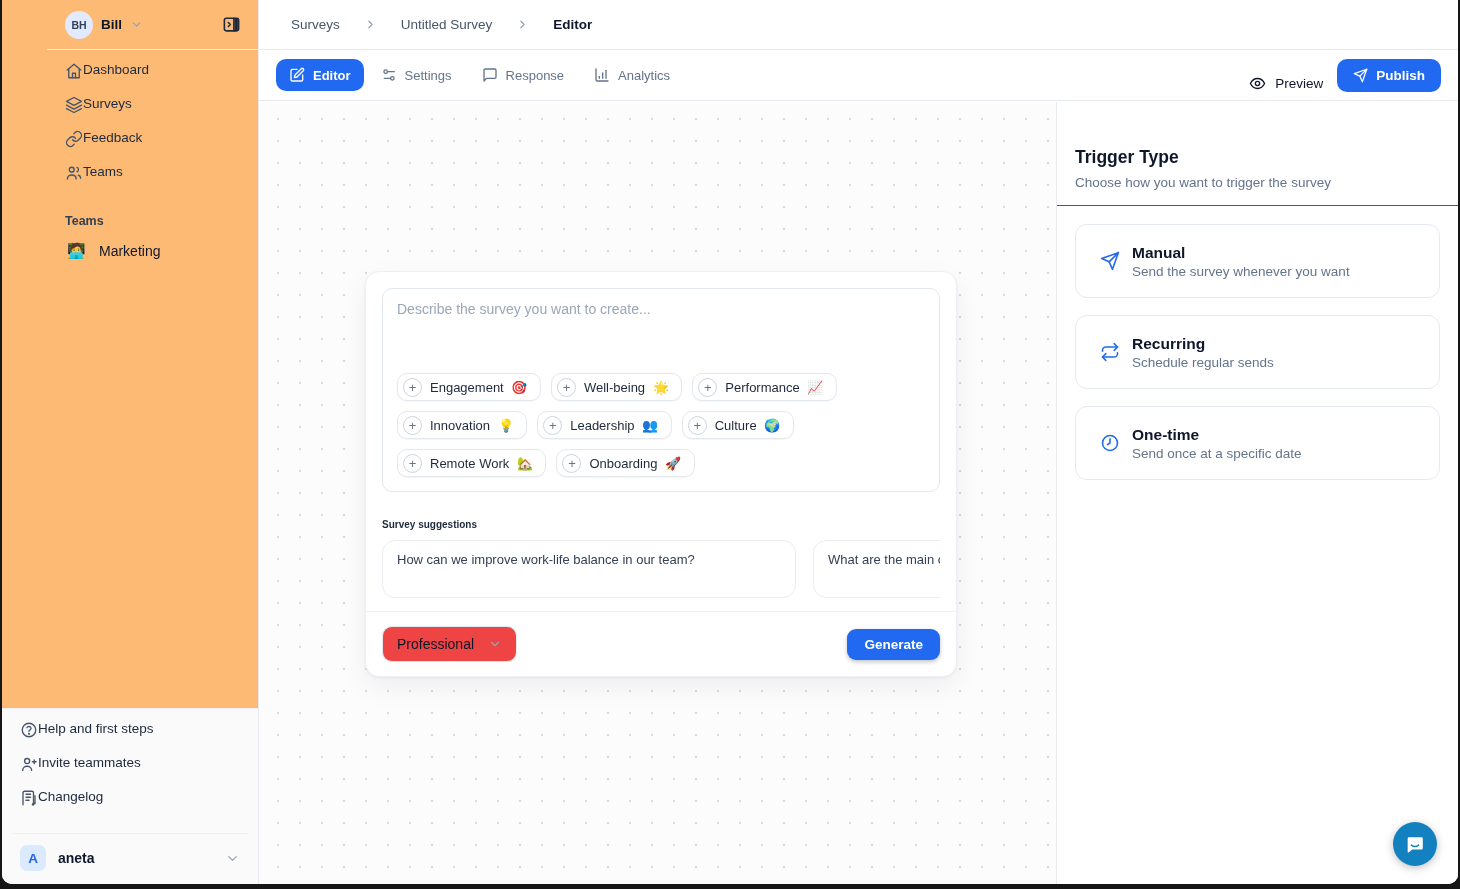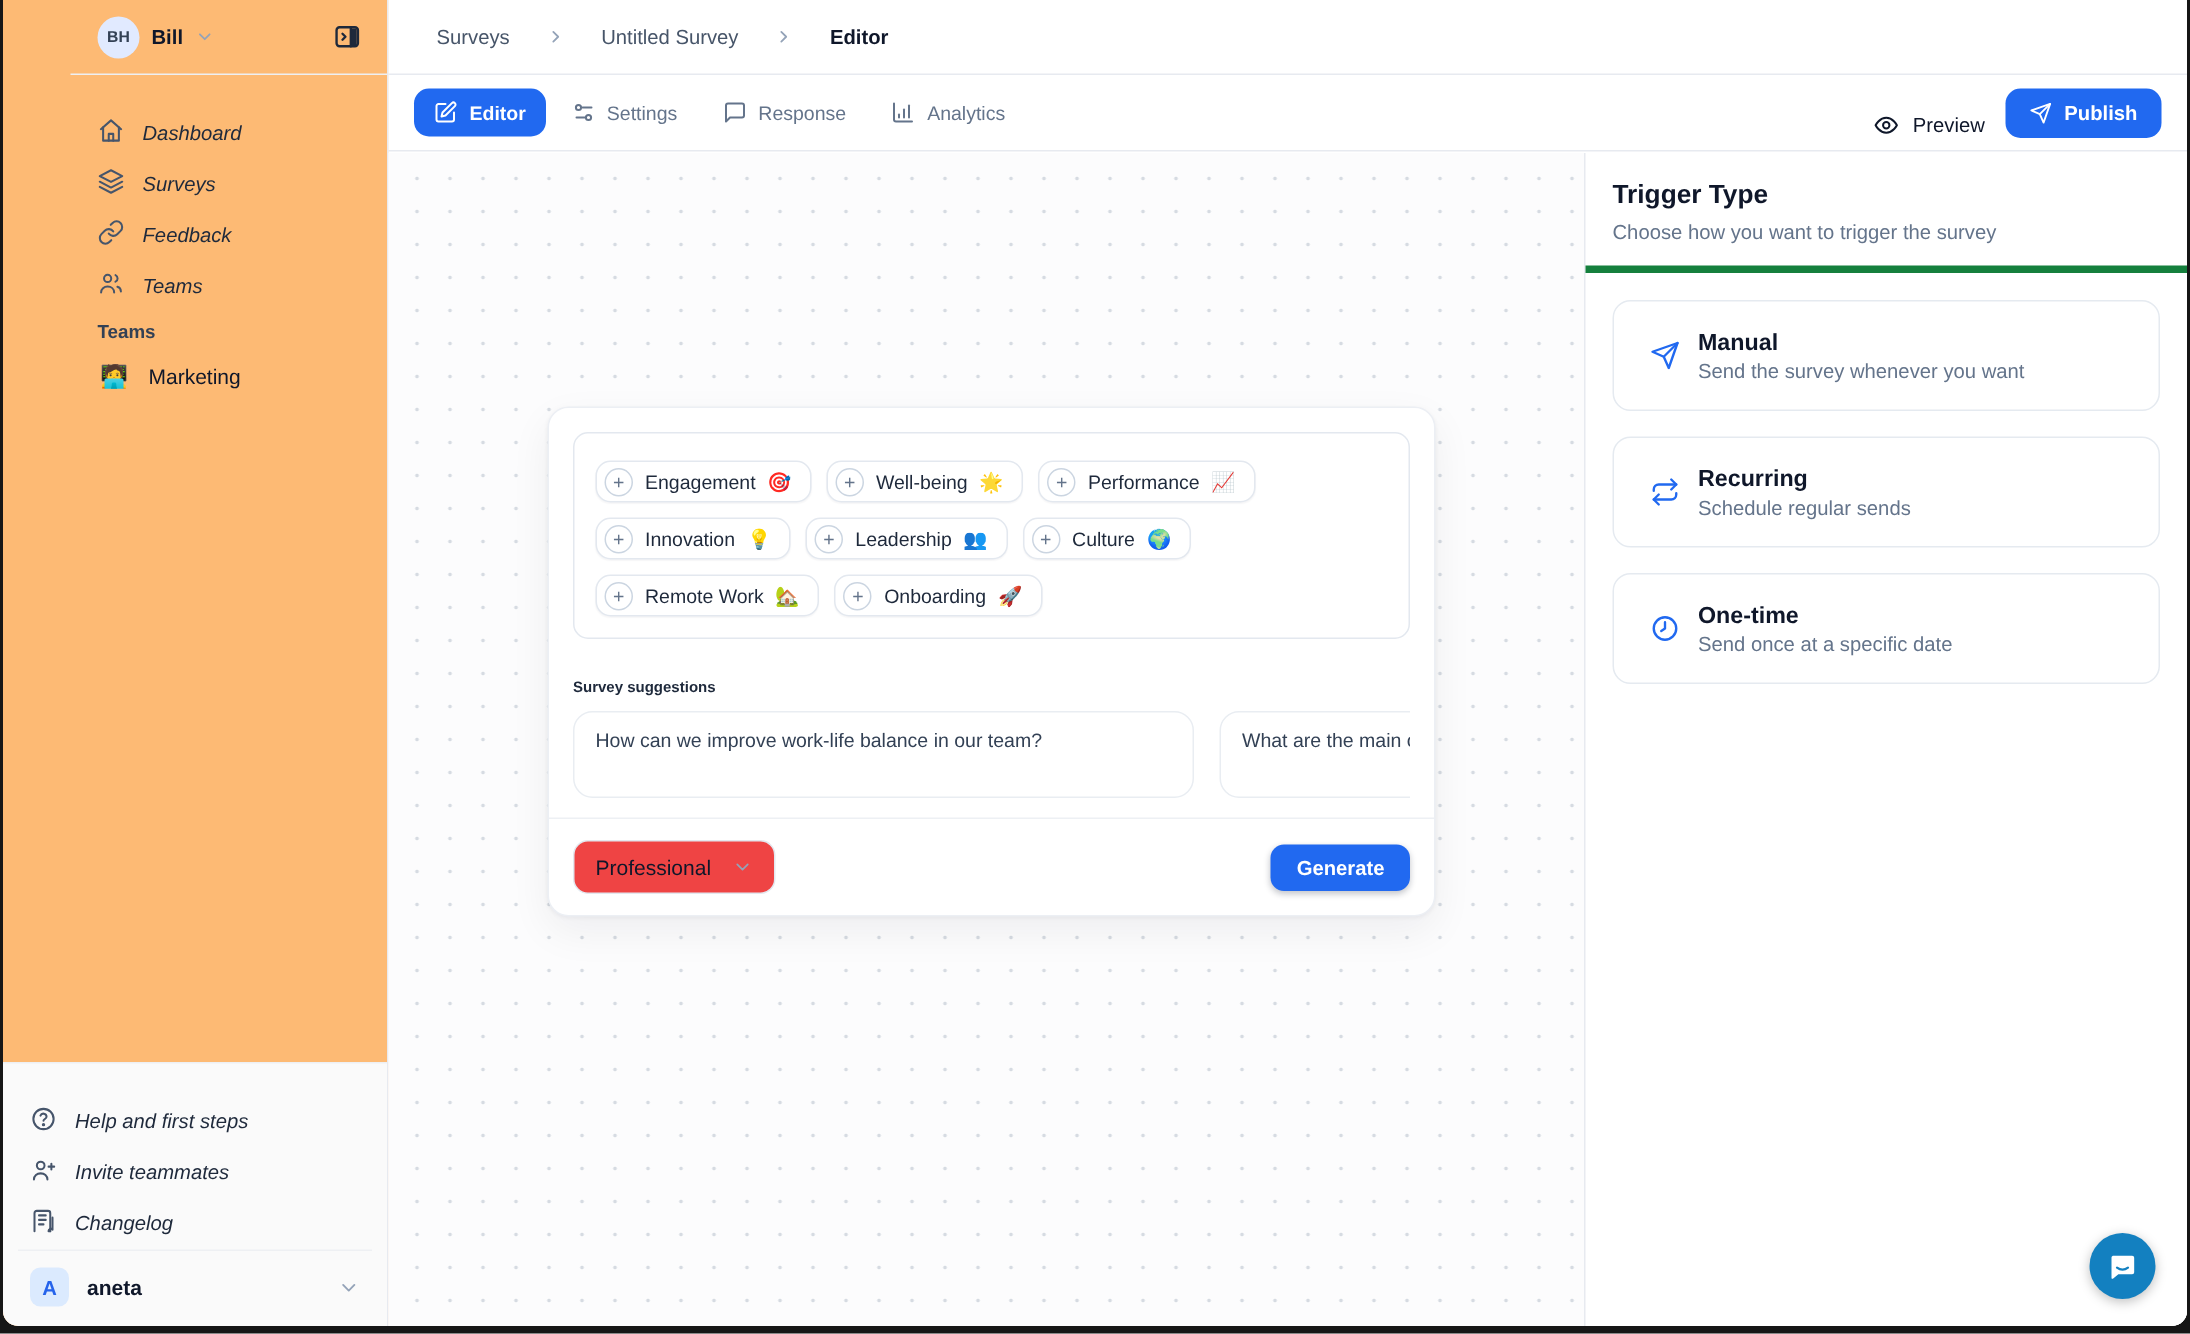--- a/index.html
+++ b/index.html
@@ -14,22 +14,22 @@
   .sb-header { height:50px; display:flex; align-items:center; padding:0 12px 0 18px;
                border-bottom:1px solid #eef0f3; }
   .ws-btn { display:flex; align-items:center; gap:8px; cursor:pointer; background:none; border:none; font-family:inherit; }
   .avatar-circle { width:28px; height:28px; border-radius:50%; background:#e1eaff; color:#334155;
                    font-size:10.5px; font-weight:bold; display:flex; align-items:center; justify-content:center; }
   .ws-name { font-size:13.5px; font-weight:bold; color:#0f172a; }
   .chev { color:#94a3b8; display:flex; }
   .collapse-btn { margin-left:auto; width:30px; height:30px; border:none; background:none; border-radius:8px;
                   display:flex; align-items:center; justify-content:center; color:#1e293b; cursor:pointer; }
   .side-nav { padding:12px 10px 0; }
-  .nav-item { display:flex; align-items:flex-end; gap:12px; height:34px; padding:0 8px; border-radius:8px;
-              cursor:pointer;font-style:italic; }
+  .nav-item { display:flex; align-items:flex-start; height:34px; padding:0 8px; border-radius:8px;
+              cursor:pointer; }
   .nav-item .ic { width:18px; height:18px; color:#46556b; display:flex; flex-shrink:0; }
   .nav-item .lbl { font-size:13.5px; color:#1e293b; }
   .section-label { margin:16px 18px 6px; font-size:12.5px; font-weight:bold; color:#334155; }
   .team-item { display:flex; align-items:center; gap:14px; height:34px; margin:0 10px; padding:0 10px;
                border-radius:8px; cursor:pointer; }
   .team-emoji { font-size:15px; width:18px; text-align:center; }
   .team-label { font-size:14px; color:#0f172a; }
   .sb-footer { position:absolute; left:0; right:0; bottom:0; border-top:1px solid #eef0f3; padding:12px 10px 0; background:#fafafa; }
   .user-row { display:flex; align-items:center; gap:12px; border-top:1px solid #eef0f3; margin-top:10px;
               padding:11px 8px 13px; cursor:pointer; }
@@ -85,21 +85,21 @@
   .composer-footer { border-top:1px solid #edf0f4; padding:14px 16px; display:flex; align-items:center;
                      justify-content:space-between; }
   .tone-select { display:flex; align-items:center; gap:14px; border:1px solid #e3e8ef; border-radius:10px;
                  background:#ef4444; padding:9px 14px; font-family:inherit; font-size:14px; color:#0f172a; cursor:pointer; }
   .generate-btn { background:var(--accent); color:#fff; border:none; border-radius:9px; padding:8px 17px;
                   font-family:inherit; font-size:13.5px; font-weight:bold; cursor:pointer;
                   box-shadow:0 2px 4px rgba(15,23,42,.25); }
 
   
   .trigger-panel { width:402px; background:#fff; border-left:1px solid #e7eaf0; }
-  .panel-header { padding:17px 18px 15px; border-bottom:5px solid #15803d; }
+  .panel-header { padding:17px 18px 15px; border-bottom:1px solid #15803d;margin-top:28px; }
   .panel-title { font-size:17.5px; font-weight:bold; color:#0f172a; margin-bottom:7px; }
   .panel-sub { font-size:13.5px; color:#64748b; }
   .panel-body { padding:18px; }
   .opt-card { display:flex; align-items:center; gap:8px; height:74px; border:1px solid #e5eaf0; border-radius:12px;
               padding:0 24px; margin-bottom:17px; cursor:pointer; background:#fff; }
   .opt-icon { width:20px; height:20px; color:var(--accent); display:flex; flex-shrink:0; margin-right:4px; }
   .opt-title { font-size:15.5px; font-weight:bold; color:#0f172a; }
   .opt-desc { font-size:13.5px; color:#64748b; margin-top:2px; }
 
   
@@ -310,20 +310,21 @@
           <span>Publish</span>
         </button>
       </div>
     </div>
 
     <div class="content">
 
       <div class="canvas">
         <div class="composer">
           <div class="prompt-box">
+            <textarea class="prompt-input" placeholder="Describe the survey you want to create..." style=""></textarea>
             <div class="chips">
               <button class="chip">
                 <span class="plus-circle">+</span>
                 <span>Engagement</span>
                 <span class="emoji">🎯</span>
               </button>
               <button class="chip">
                 <span class="plus-circle">+</span>
                 <span>Well-being</span>
                 <span class="emoji">🌟</span>

